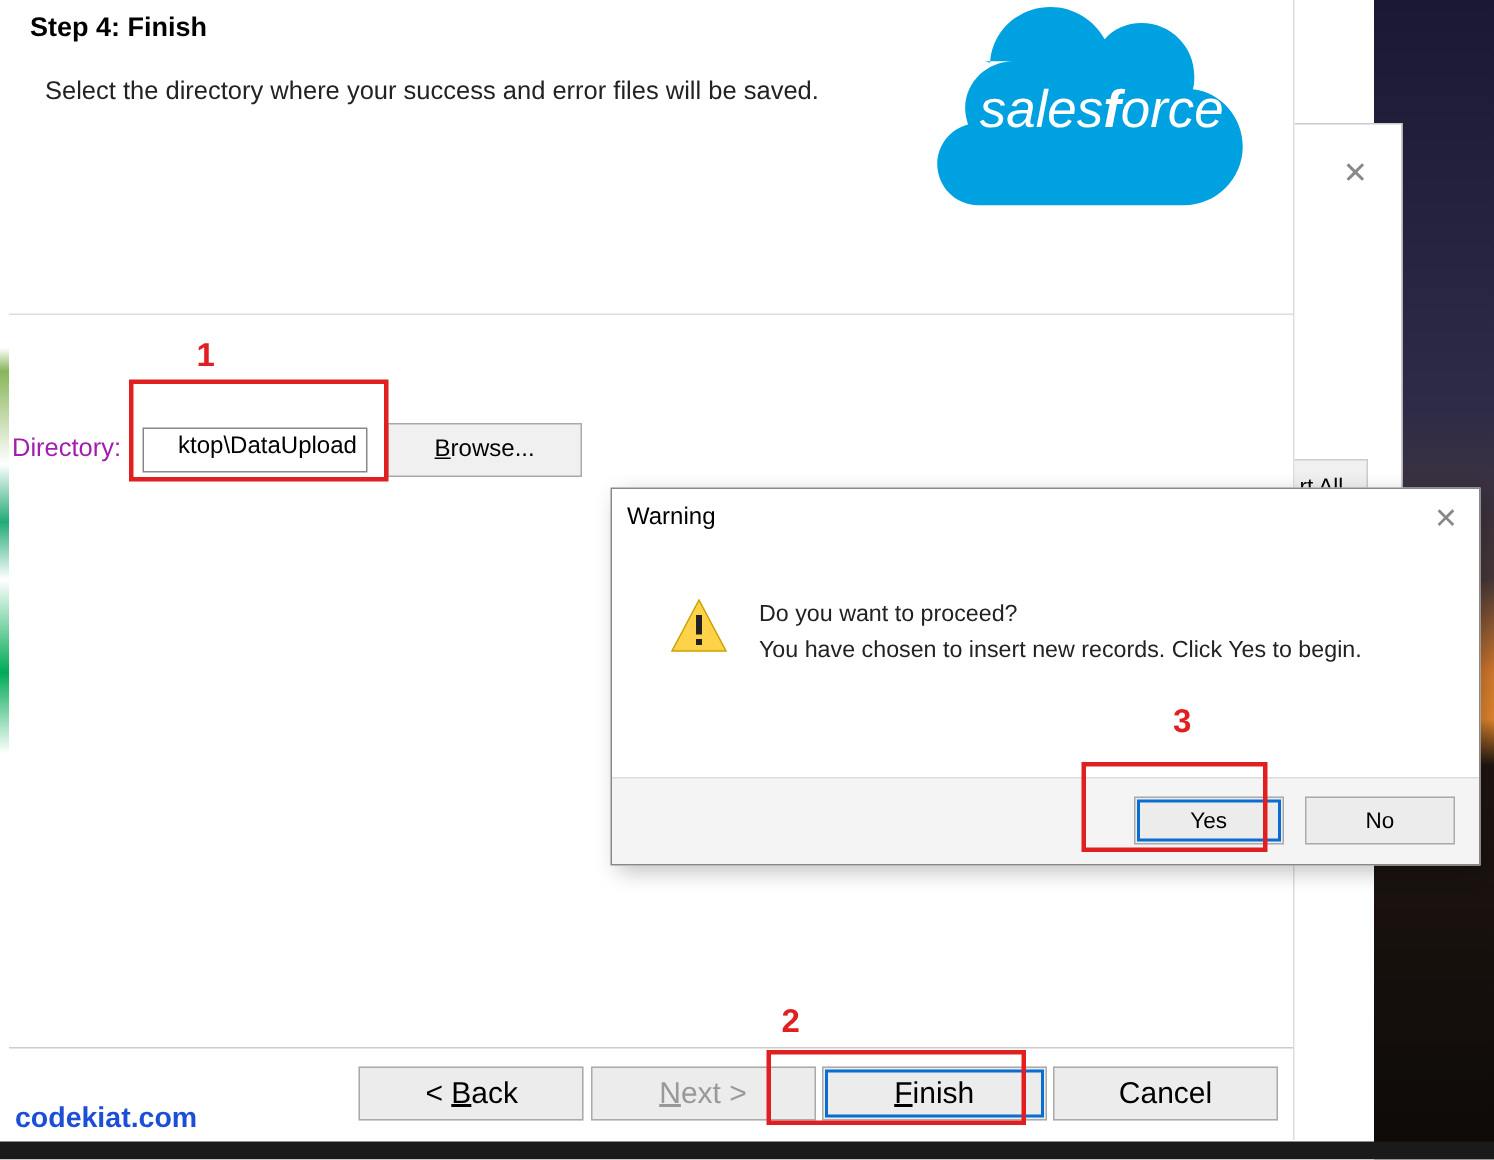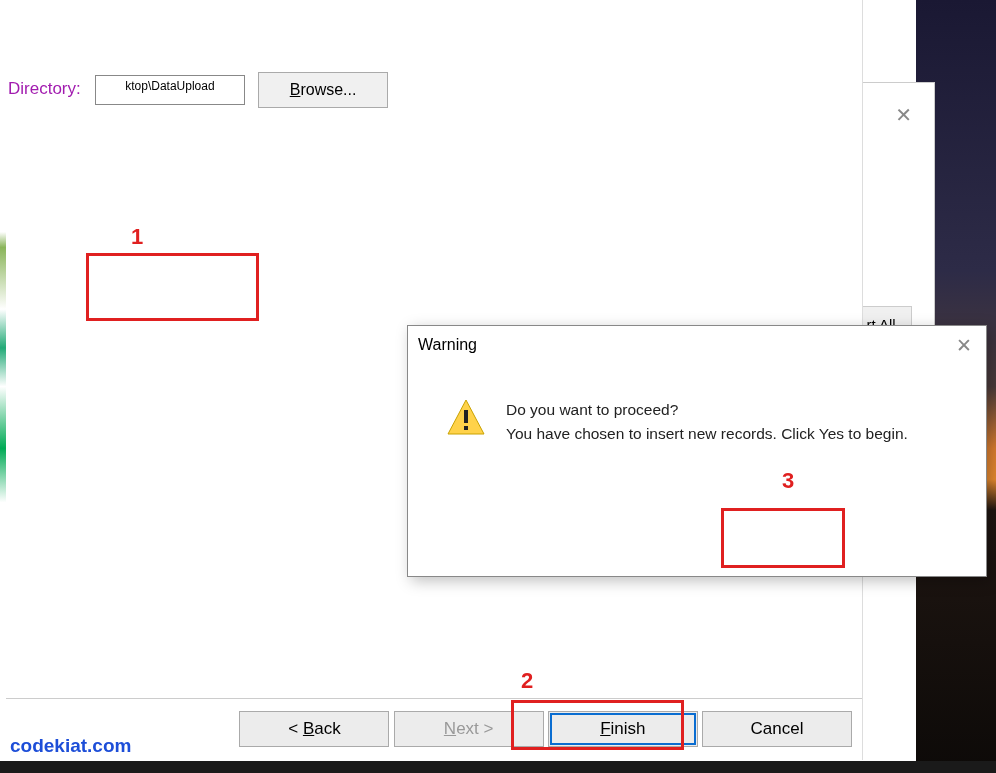--- a/index.html
+++ b/index.html
@@ -105,23 +105,23 @@
       font-size: 17px;
       color: #a21caf;
     }
     .dir-field {
       display: inline-block;
       margin-left: 10px;
       width: 150px;
       height: 30px;
       border: 1px solid #888;
       padding: 3px 6px;
-      font-size: 12px;
+      font-size: 16px;
       vertical-align: middle;
-      text-align: center;
+      text-align: right;
       overflow: hidden;
       white-space: nowrap;
     }
     .browse-btn {
       display: inline-block;
       margin-left: 9px;
       width: 130px; height: 36px;
       background: #f0f0f0;
       border: 1px solid #aaa;
       font-size: 16px;
@@ -137,21 +137,21 @@
       height: 62px;
       border-top: 1px solid #ccc;
       background: #fff;
       padding: 12px 10px;
       text-align: right;
     }
     .wiz-btn {
       width: 150px; height: 36px;
       background: #ececec;
       border: 1px solid #aaa;
-      font-size: 17px;
+      font-size: 20px;
       margin-left: 0px;
       cursor: pointer;
     }
     .wiz-btn .u { text-decoration: underline; }
     .wiz-btn.disabled { color: #999; cursor: default; }
     .wiz-btn.primary {
       background: #ececec;
       outline: 2px solid #0a6dd1;
       outline-offset: -4px;
     }
@@ -246,20 +246,30 @@
 <div class="desktop-bg"></div>
 <div class="left-strip"></div>
 <div class="taskbar"></div>
 
 <div class="secondary-window">
   <span class="secondary-close">✕</span>
 </div>
 <div class="export-btn">rt All</div>
 
 <div class="wizard">
+  <div class="wizard-header">
+    <div class="step-title">Step 4: Finish</div>
+    <div class="step-desc">Select the directory where your success and error files will be saved.</div>
+    <div class="cloud-logo">
+      <svg viewBox="0 0 240 180" width="235" height="180">
+        <path fill="#00A1E0" d="M60 50c-18 0-33 14-33 32 0 4 1 8 2 11-12 3-21 14-21 27 0 15 12 28 28 28h140c22 0 40-18 40-40 0-20-15-37-34-39 1-3 1-6 1-9 0-20-16-36-36-36-10 0-19 4-25 11-7-13-21-22-37-22-22 0-40 17-41 38-1 0-2-1-4-1h20z"></path>
+        <text x="120" y="95" fill="#fff" font-family="Arial" font-size="36" font-style="italic" text-anchor="middle" font-weight="400">sales<tspan font-weight="bold" font-style="italic">f</tspan>orce</text>
+      </svg>
+    </div>
+  </div>
 
   <div class="wizard-body">
     <span class="dir-label">Directory:</span>
     <span class="dir-field">ktop\DataUpload</span>
     <button class="browse-btn"><span class="u">B</span><span>rowse...</span></button>
   </div>
 
   <div class="wizard-footer">
     <button class="wiz-btn"><span>&lt; </span><span class="u">B</span><span>ack</span></button>
     <button class="wiz-btn disabled"><span class="u">N</span><span>ext &gt;</span></button>
@@ -279,20 +289,24 @@
         <path fill="#FFD24A" stroke="#C9A200" stroke-width="1" d="M20 2 L38 36 L2 36 Z"></path>
         <rect x="18" y="12" width="4" height="13" fill="#222"></rect>
         <rect x="18" y="28" width="4" height="4" fill="#222"></rect>
       </svg>
     </div>
     <div class="dlg-msg">
       <div>Do you want to proceed?</div>
       <div>You have chosen to insert new records.  Click Yes to begin.</div>
     </div>
   </div>
+  <div class="dlg-footer">
+    <button class="dlg-btn primary">Yes</button>
+    <button class="dlg-btn">No</button>
+  </div>
 </div>
 
 <div class="annot-box" style="top:253px; left:86px; width:173px; height:68px;"></div>
 <div class="annot-num" style="top:224px; left:131px;">1</div>
 
 <div class="annot-box" style="top:700px; left:511px; width:173px; height:50px;"></div>
 <div class="annot-num" style="top:668px; left:521px;">2</div>
 
 <div class="annot-box" style="top:508px; left:721px; width:124px; height:60px;"></div>
 <div class="annot-num" style="top:468px; left:782px;">3</div>

